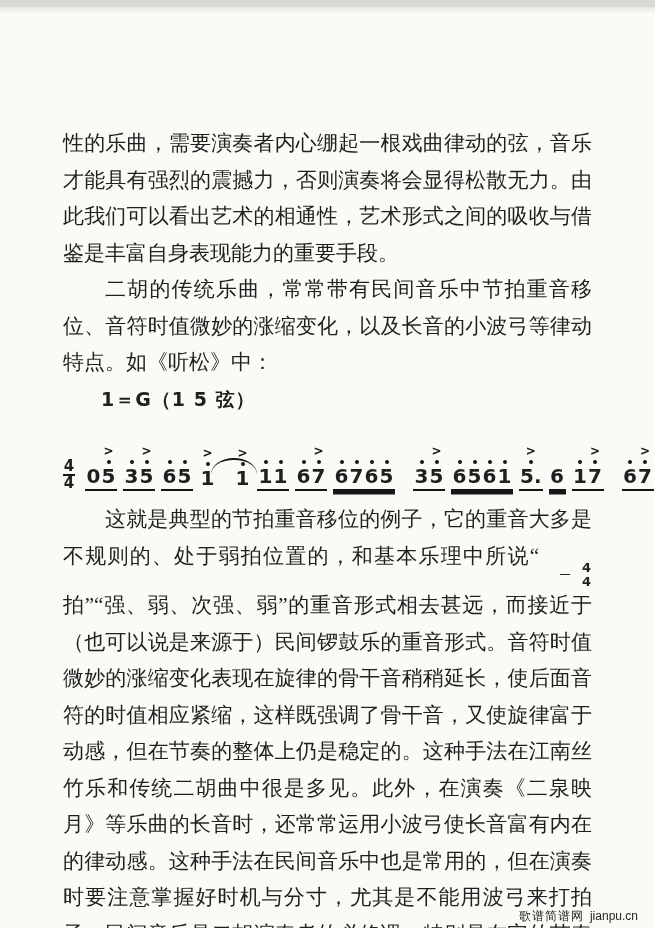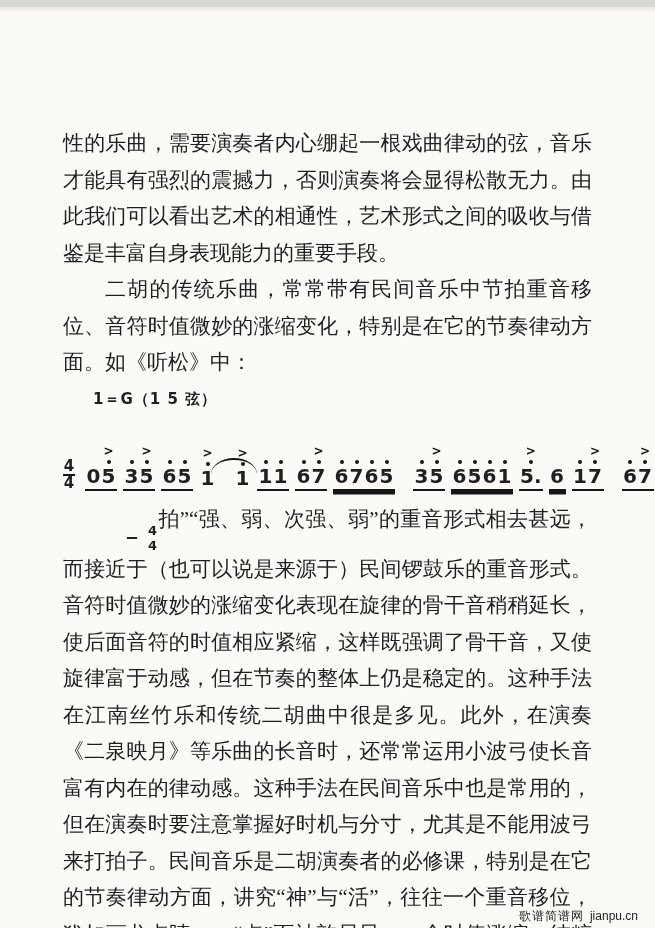--- a/index.html
+++ b/index.html
@@ -10,21 +10,21 @@
   }
   .scan-edge{position:absolute;top:0;left:0;width:655px;height:7px;
     background:linear-gradient(#e9e8e4,#fbfaf6);}
   .content{
     position:absolute;top:118px;left:63px;width:529px;
     font-size:21px;line-height:36.5px;text-align:justify;
   }
   p{margin:0;padding:0;}
   .indent{text-indent:2em;}
   .key-line{font-weight:bold;font-family:"DejaVu Sans","Liberation Sans",sans-serif;
-    font-size:15px;text-indent:2em;letter-spacing:1px;}
+    font-size:19px;text-indent:2em;letter-spacing:1px;}
   
   .jianpu{display:flex;align-items:flex-end;margin:12px 0 10px 0;height:62px;
     font-family:"DejaVu Sans","Liberation Sans",sans-serif;}
   .ts{display:inline-flex;flex-direction:column;align-items:center;
     font-weight:bold;font-size:15px;line-height:13px;margin:0 7px 1px 0;}
   .ts .ln{width:12px;height:2px;background:#161616;margin:1px 0;}
   .grp{display:inline-flex;align-items:flex-end;margin:0 3px;padding:0 1px 2px 1px;position:relative;}
   .grp.u1{border-bottom:2.5px solid #161616;}
   .grp.u2{border-bottom:2.5px solid #161616;box-shadow:0 3.5px 0 #161616;}
   .note{display:inline-flex;flex-direction:column;align-items:center;
@@ -51,21 +51,21 @@
 <body>
 
 <div class="page">
   <div class="scan-edge"></div>
 
   <div class="content">
 
     <p>性的乐曲，需要演奏者内心绷起一根戏曲律动的弦，音乐才能具有强烈的震撼力，否则演奏将会显得松散无力。由此我们可以看出艺术的相通性，艺术形式之间的吸收与借鉴是丰富自身表现能力的重要手段。</p>
 
 
-    <p class="indent">二胡的传统乐曲，常常带有民间音乐中节拍重音移位、音符时值微妙的涨缩变化，特别是在它的节奏律动方面。如《听松》中：</p>
+    <p class="indent">二胡的传统乐曲，常常带有民间音乐中节拍重音移位、音符时值微妙的涨缩变化，以及长音的小波弓等律动特点。如《听松》中：</p>
 
     <p class="key-line">1＝G（1 5 弦）</p>
 
     <div class="jianpu">
         <span class="ts">
           <span>4</span>
           <span class="ln"></span>
           <span>4</span>
         </span>
         <span class="grp u1">
@@ -236,21 +236,21 @@
           </span>
           <span class="note">
             <span class="acc">&gt;</span>
             <span class="od on"></span>
             <span class="dg">7</span>
           </span>
         </span>
         <span class="bar"></span>
       </div>
 
-    <p class="indent"><span class="ifrac">
+    <p class="indent"><span>这就是典型的节拍重音移位的例子，它的重音大多是不规则的、处于弱拍位置的，和基本乐理中所说“</span><span class="ifrac">
           <span>4</span>
           <span class="fl"></span>
           <span>4</span>
         </span><span>拍”“强、弱、次强、弱”的重音形式相去甚远，而接近于（也可以说是来源于）民间锣鼓乐的重音形式。音符时值微妙的涨缩变化表现在旋律的骨干音稍稍延长，使后面音符的时值相应紧缩，这样既强调了骨干音，又使旋律富于动感，但在节奏的整体上仍是稳定的。这种手法在江南丝竹乐和传统二胡曲中很是多见。此外，在演奏《二泉映月》等乐曲的长音时，还常常运用小波弓使长音富有内在的律动感。这种手法在民间音乐中也是常用的，但在演奏时要注意掌握好时机与分寸，尤其是不能用波弓来打拍子。民间音乐是二胡演奏者的必修课，特别是在它的节奏律动方面，讲究“神”与“活”，往往一个重音移位，犹如画龙点睛，一“点”而神韵尽显；一个时值涨缩，纯粹即兴发挥，一“挥”而灵巧之极。能获取民间音乐奥秘者，演奏必然与众不同。</span></p>
   </div>
 
   <div class="watermark">
     <span class="wm-name">歌谱简谱网</span><span class="wm-url">jianpu.cn</span>
   </div>
 </div>

